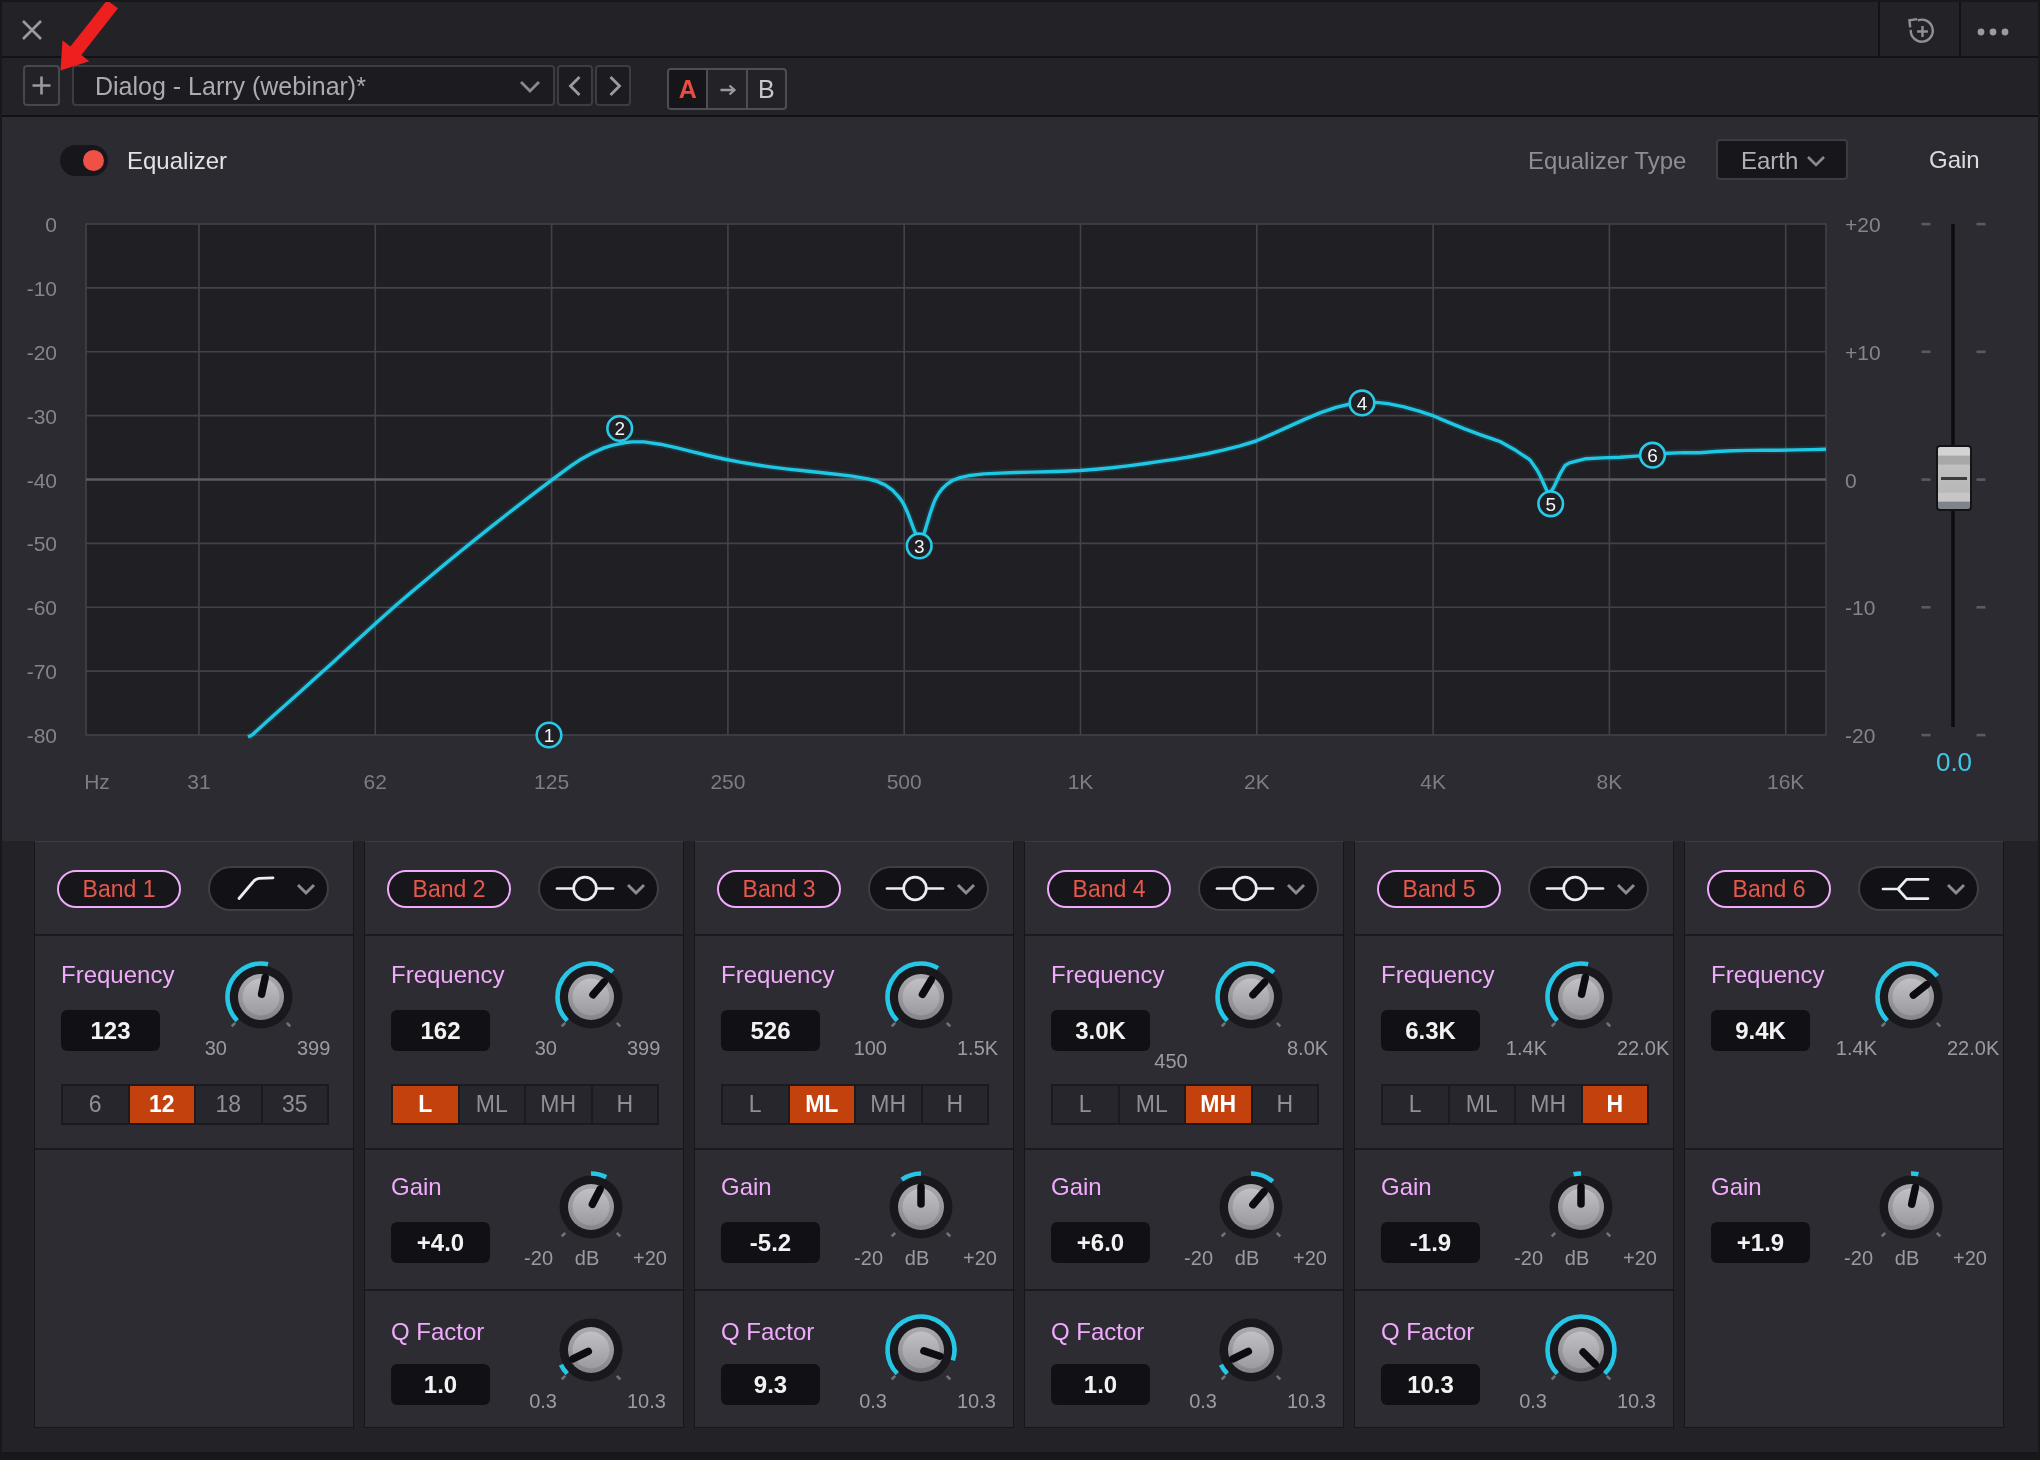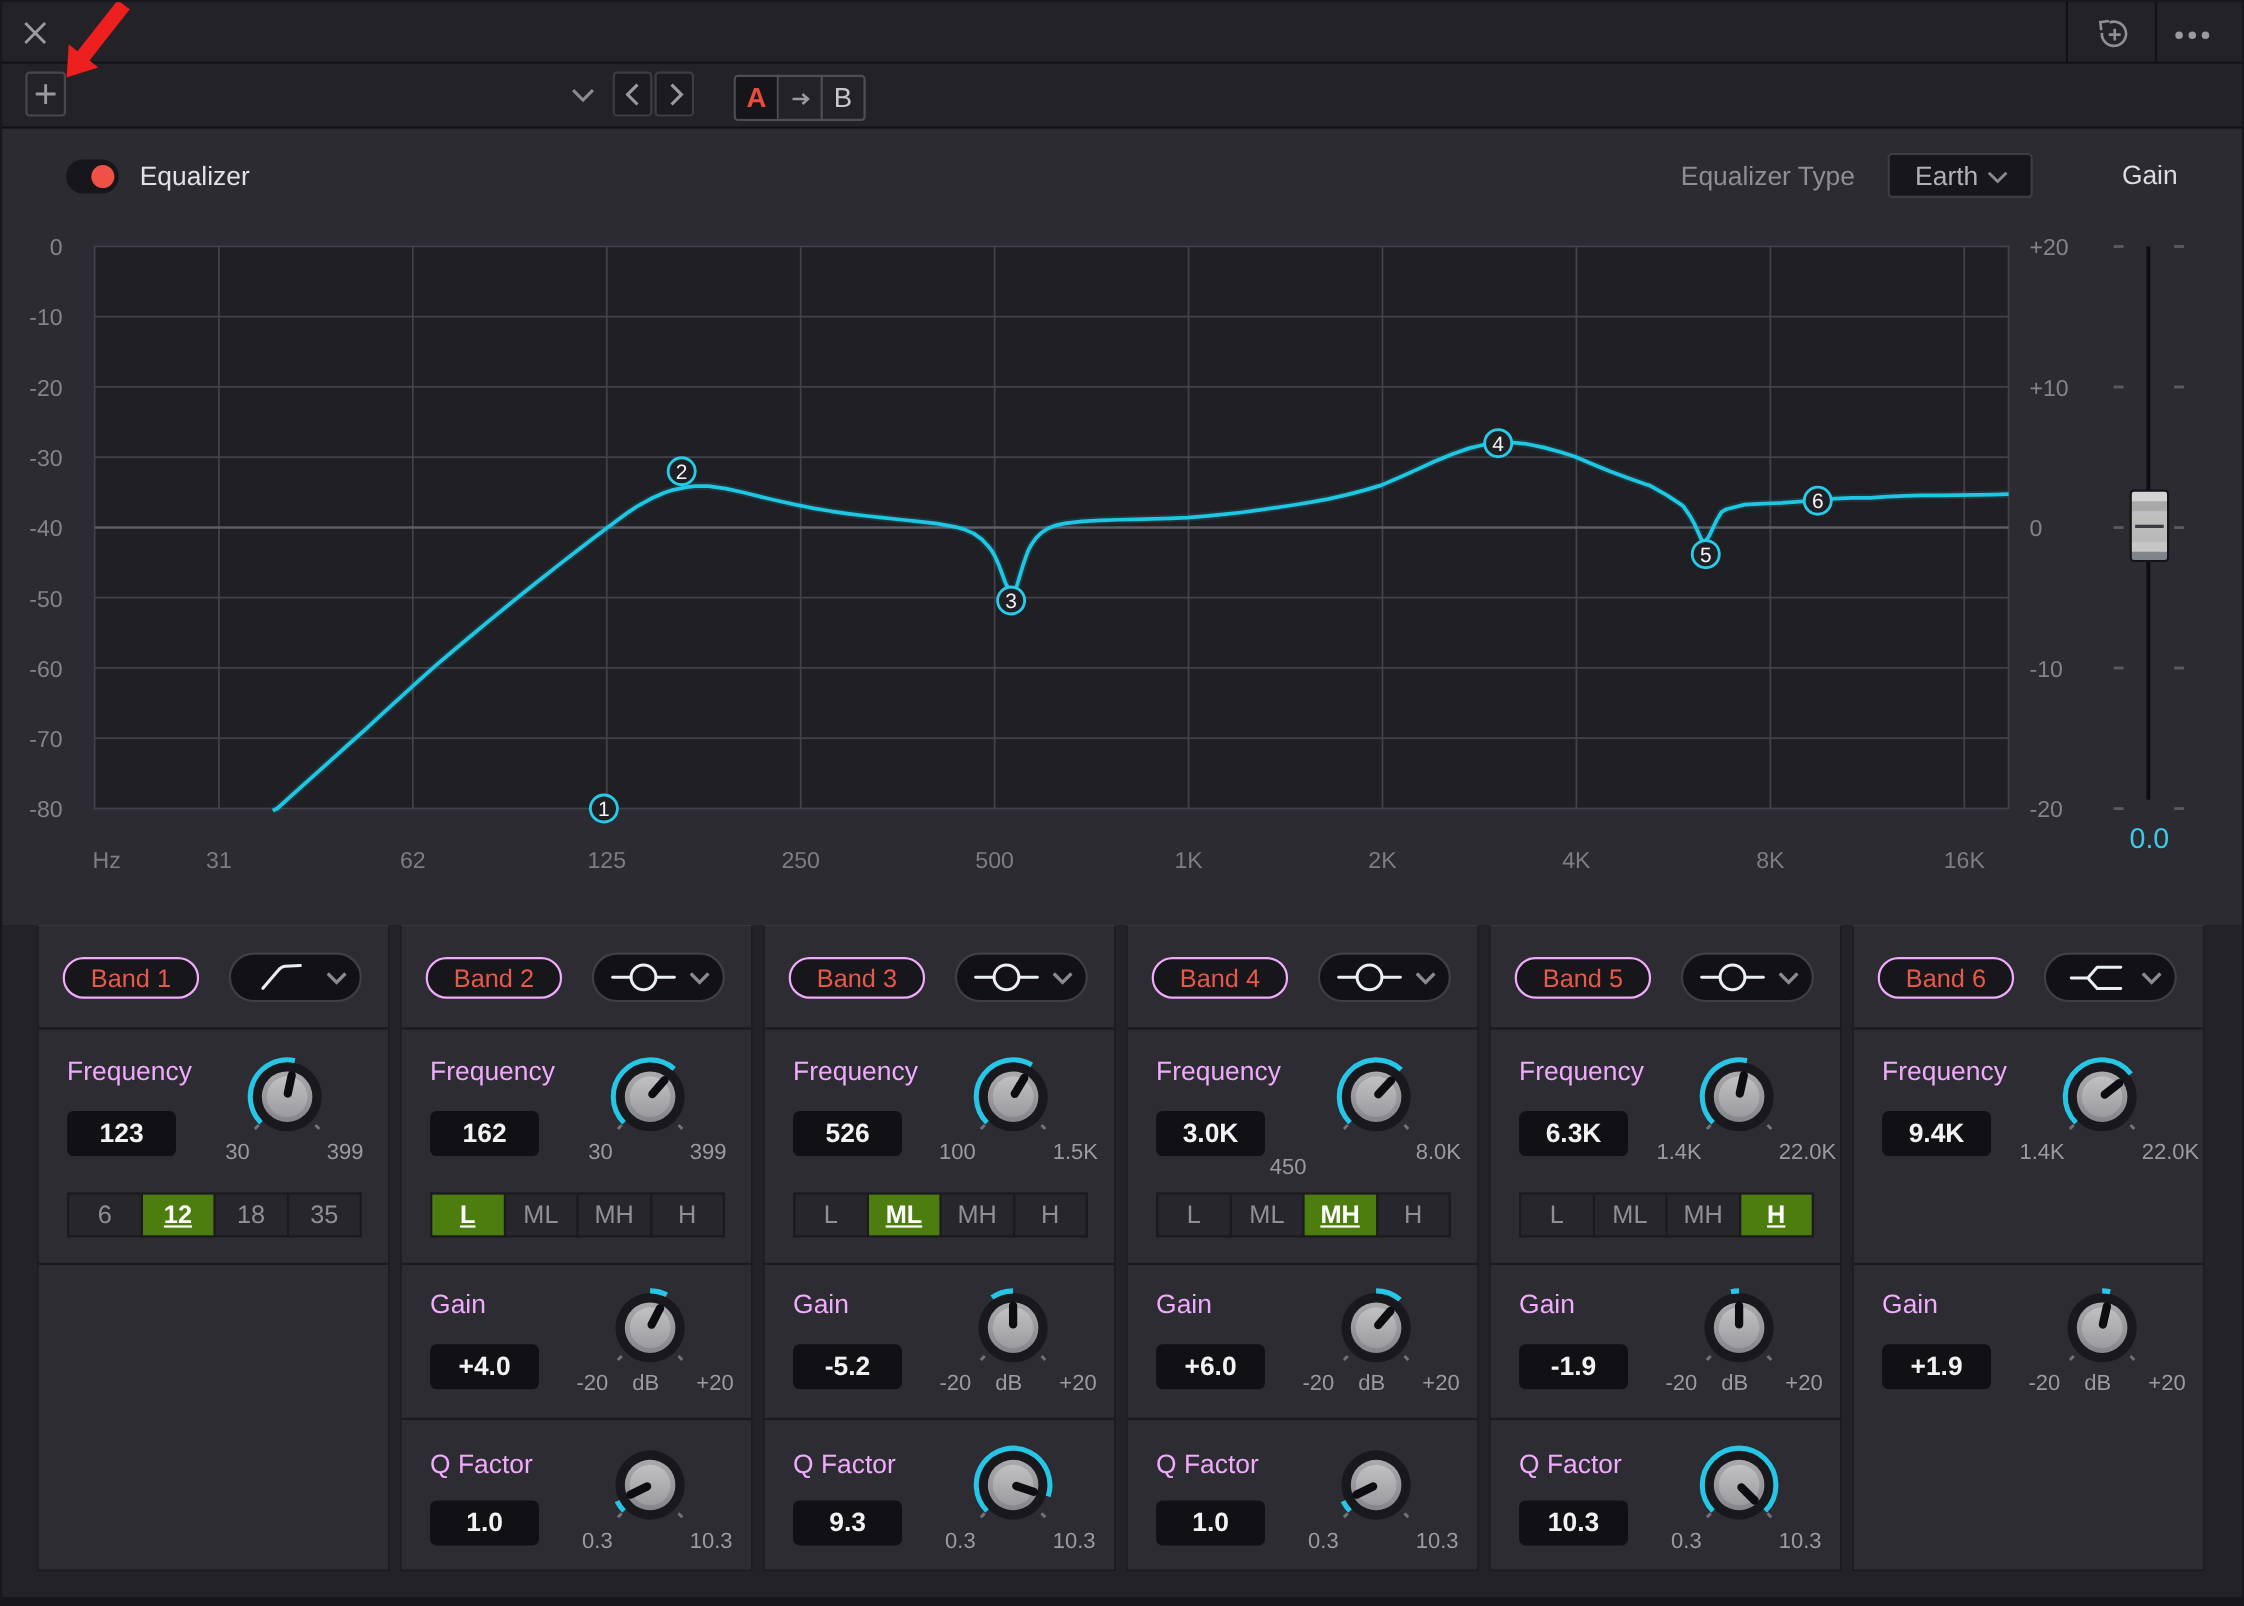--- a/index.html
+++ b/index.html
@@ -12,21 +12,21 @@
 .panel { position:absolute; top:0; width:320px; height:587px; background:#2c2c32; border:1px solid #17171b; border-top-color:#3a3a41; }
 .sep { position:absolute; left:0; width:318px; height:2px; background:#1a1a1f; }
 .bpill { position:absolute; left:22px; top:28px; width:124px; height:38px; border:2px solid #f0abfc; border-radius:19px; background:#17171b; color:#e8584b; font-size:23px; text-align:center; line-height:35px; }
 .ipill { position:absolute; left:173px; top:24px; width:121px; height:45px; border:2px solid #3f3f46; border-radius:23px; background:#121216; }
 .lab { position:absolute; left:26px; font-size:24px; color:#f0abfc; }
 .vbox { position:absolute; left:26px; width:99px; height:41px; background:#111115; border-radius:6px; color:#f2f2f4; font-size:24px; font-weight:bold; text-align:center; line-height:41px; }
 .mm { position:absolute; font-size:20px; color:#9b9ba1; }
 .selrow { position:absolute; left:26px; top:242px; width:268px; height:41px; background:#1a1a1f; display:flex; padding:2px; }
 .cell { flex:1; margin-right:2px; background:#26262c; color:#8f8f95; font-size:23px; text-align:center; line-height:37px; }
 .cell:last-child { margin-right:0; }
-.cell.on { background:#4d7c0f; color:#ffffff; font-weight:bold;text-decoration:underline; }
+.cell.on { background:#c2410c; color:#ffffff; font-weight:bold; }
 </style></head>
 <body>
 <svg width="0" height="0" style="position:absolute">
     <defs>
 <linearGradient id="kgA" x1="0" y1="0" x2="0" y2="1">
         <stop offset="0" stop-color="#aaaaae"></stop>
         <stop offset="1" stop-color="#85858b"></stop>
       </linearGradient>
 <linearGradient id="kgB" x1="0" y1="0" x2="0" y2="1">
         <stop offset="0" stop-color="#c1c1c4"></stop>
@@ -66,20 +66,21 @@
       <circle cx="19" cy="6" r="3.4" fill="#9a9aa0"></circle>
       <circle cx="31" cy="6" r="3.4" fill="#9a9aa0"></circle>
     </svg>
 </div>
 
 <div class="toolbar">
   <div style="position:absolute;left:23px;top:7px;width:37px;height:41px;border:2px solid #47474e;border-radius:4px"></div>
   <svg style="position:absolute;left:31px;top:17px" width="21" height="21" viewBox="0 0 21 21">
       <path d="M10.5,1.5 V19.5 M1.5,10.5 H19.5" stroke="#9a9aa0" stroke-width="2.6"></path>
     </svg>
+  <div style="position:absolute;left:72px;top:7px;width:483px;height:41px;border:2px solid #3c3c43;border-radius:4px;background:#1b1b20;color:#ababb0;font-size:25px;line-height:39px;padding-left:21px">Dialog - Larry (webinar)*</div>
   <svg style="position:absolute;left:519px;top:22px" width="22" height="13" viewBox="0 0 22 13">
       <polyline points="2,2 11,11 20,2" fill="none" stroke="#8a8a90" stroke-width="2.8"></polyline>
     </svg>
   <div style="position:absolute;left:557px;top:7px;width:36px;height:41px;border:2px solid #3c3c43;border-radius:4px;background:#1b1b20"></div>
   <svg style="position:absolute;left:568px;top:17px" width="14" height="22" viewBox="0 0 14 22">
       <polyline points="11.5,2 2.5,11 11.5,20" fill="none" stroke="#9a9aa0" stroke-width="2.8"></polyline>
     </svg>
   <div style="position:absolute;left:595px;top:7px;width:36px;height:41px;border:2px solid #3c3c43;border-radius:4px;background:#1b1b20"></div>
   <svg style="position:absolute;left:608px;top:17px" width="14" height="22" viewBox="0 0 14 22">
       <polyline points="2.5,2 11.5,11 2.5,20" fill="none" stroke="#9a9aa0" stroke-width="2.8"></polyline>

